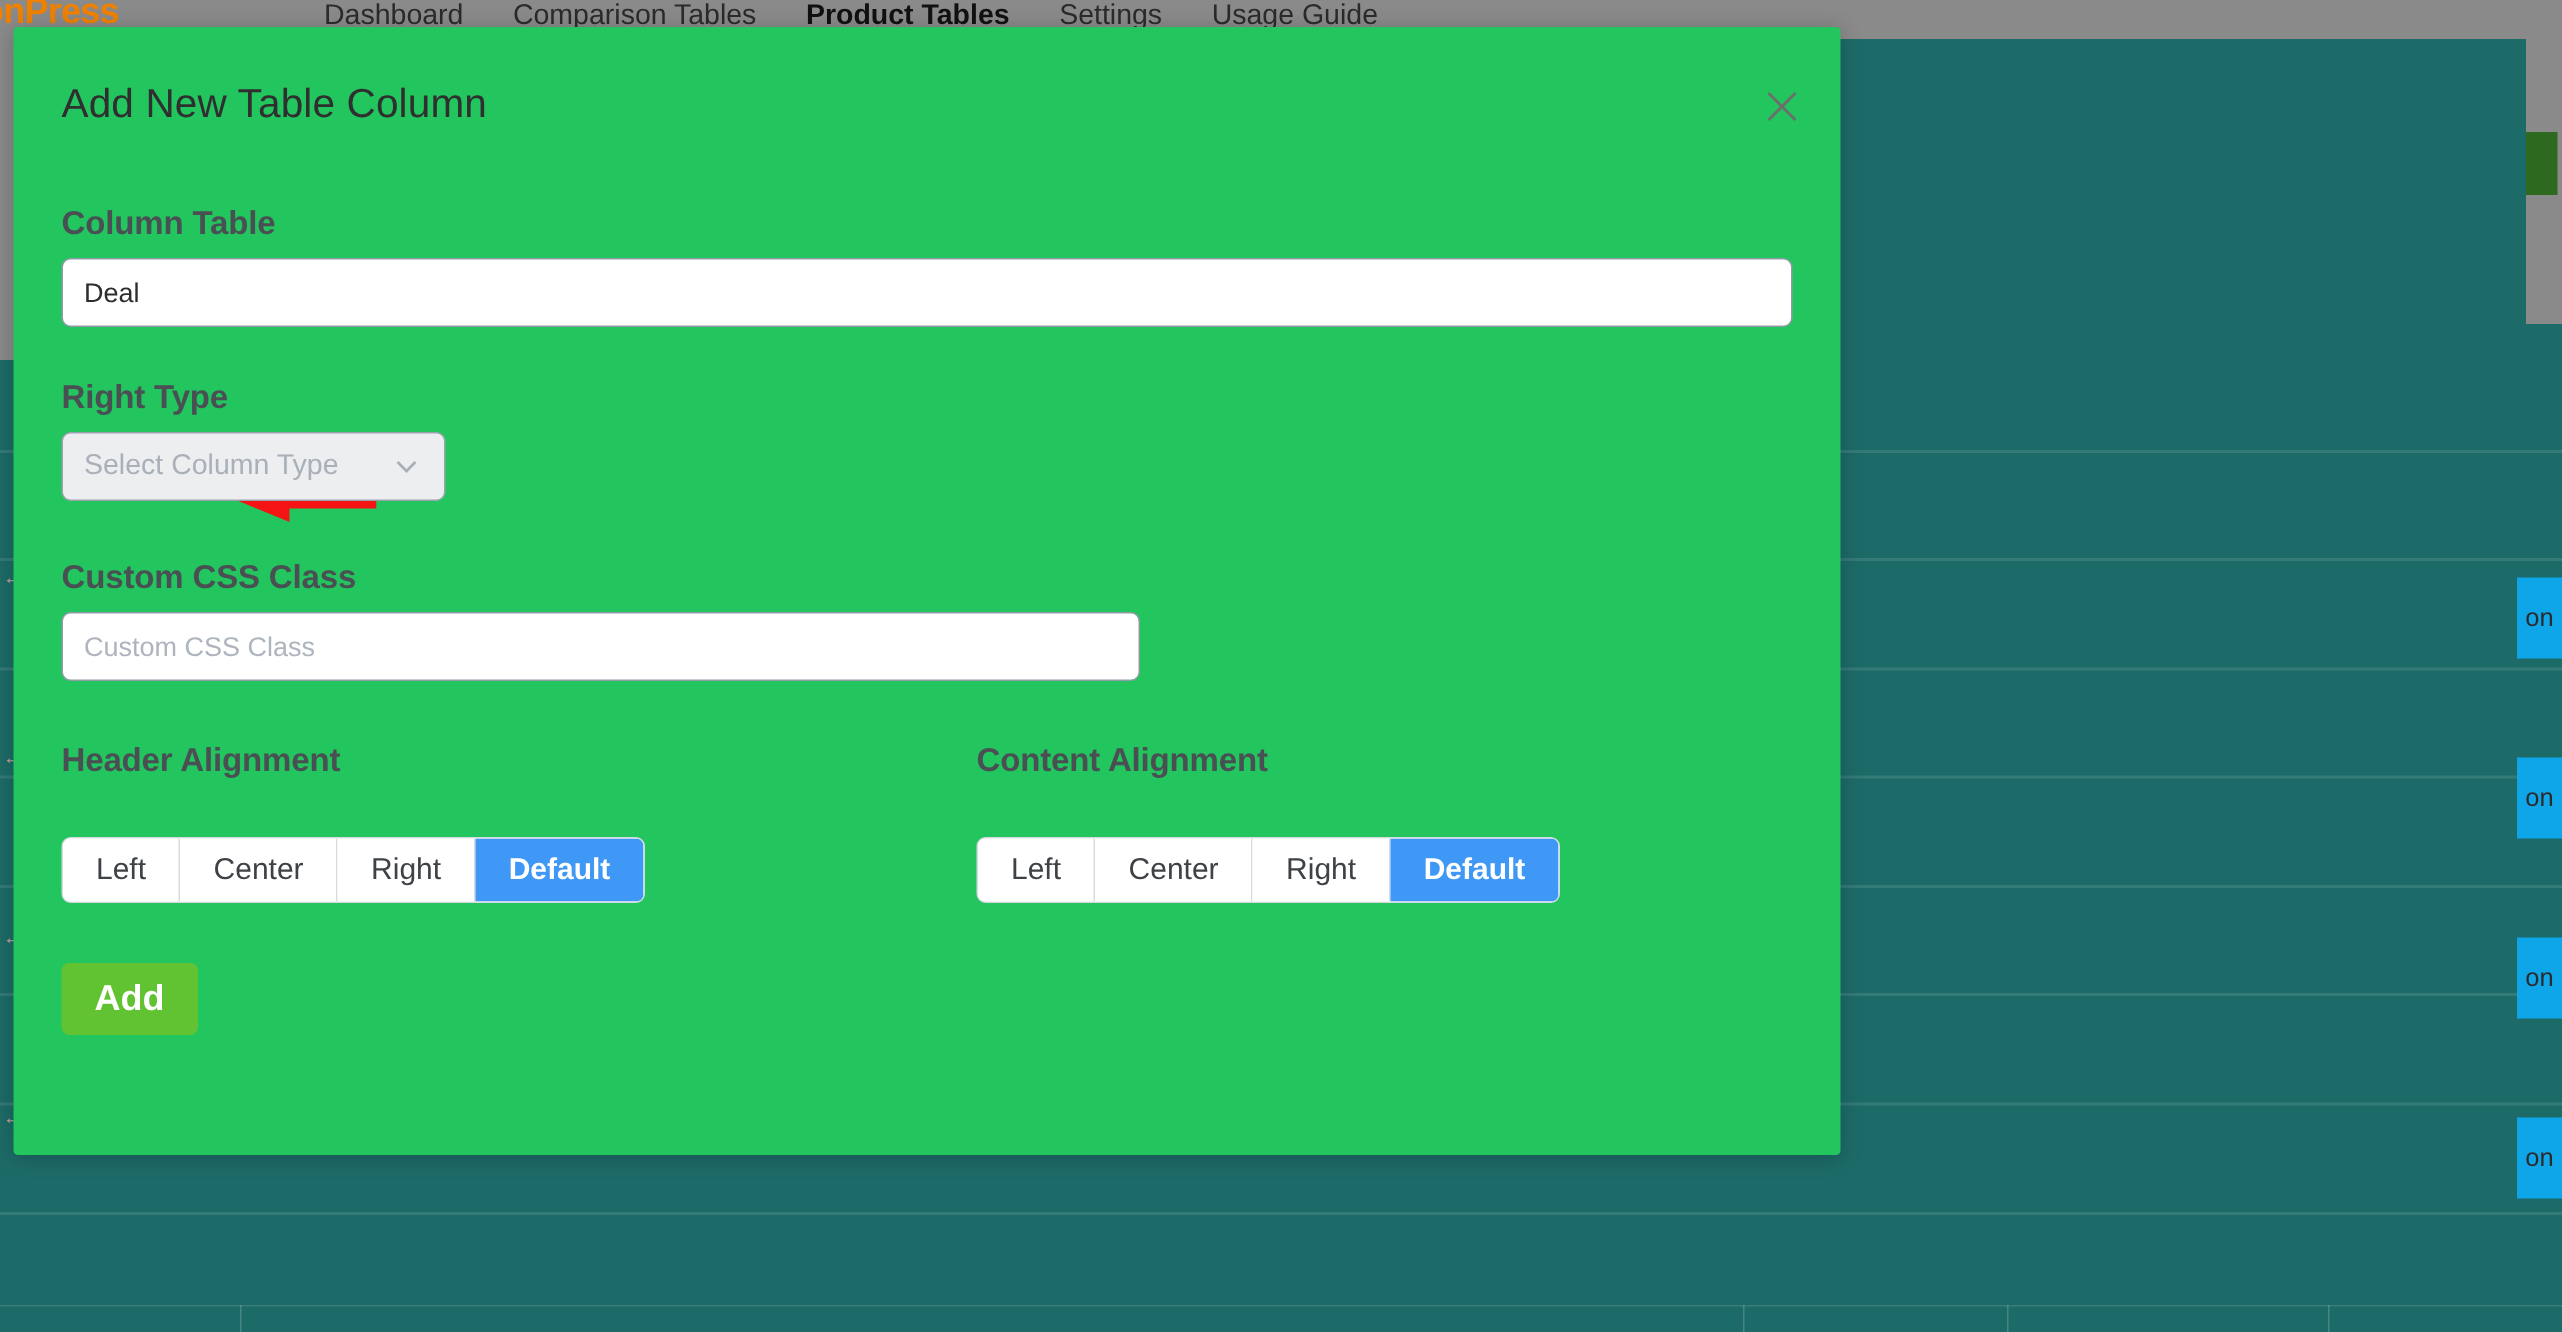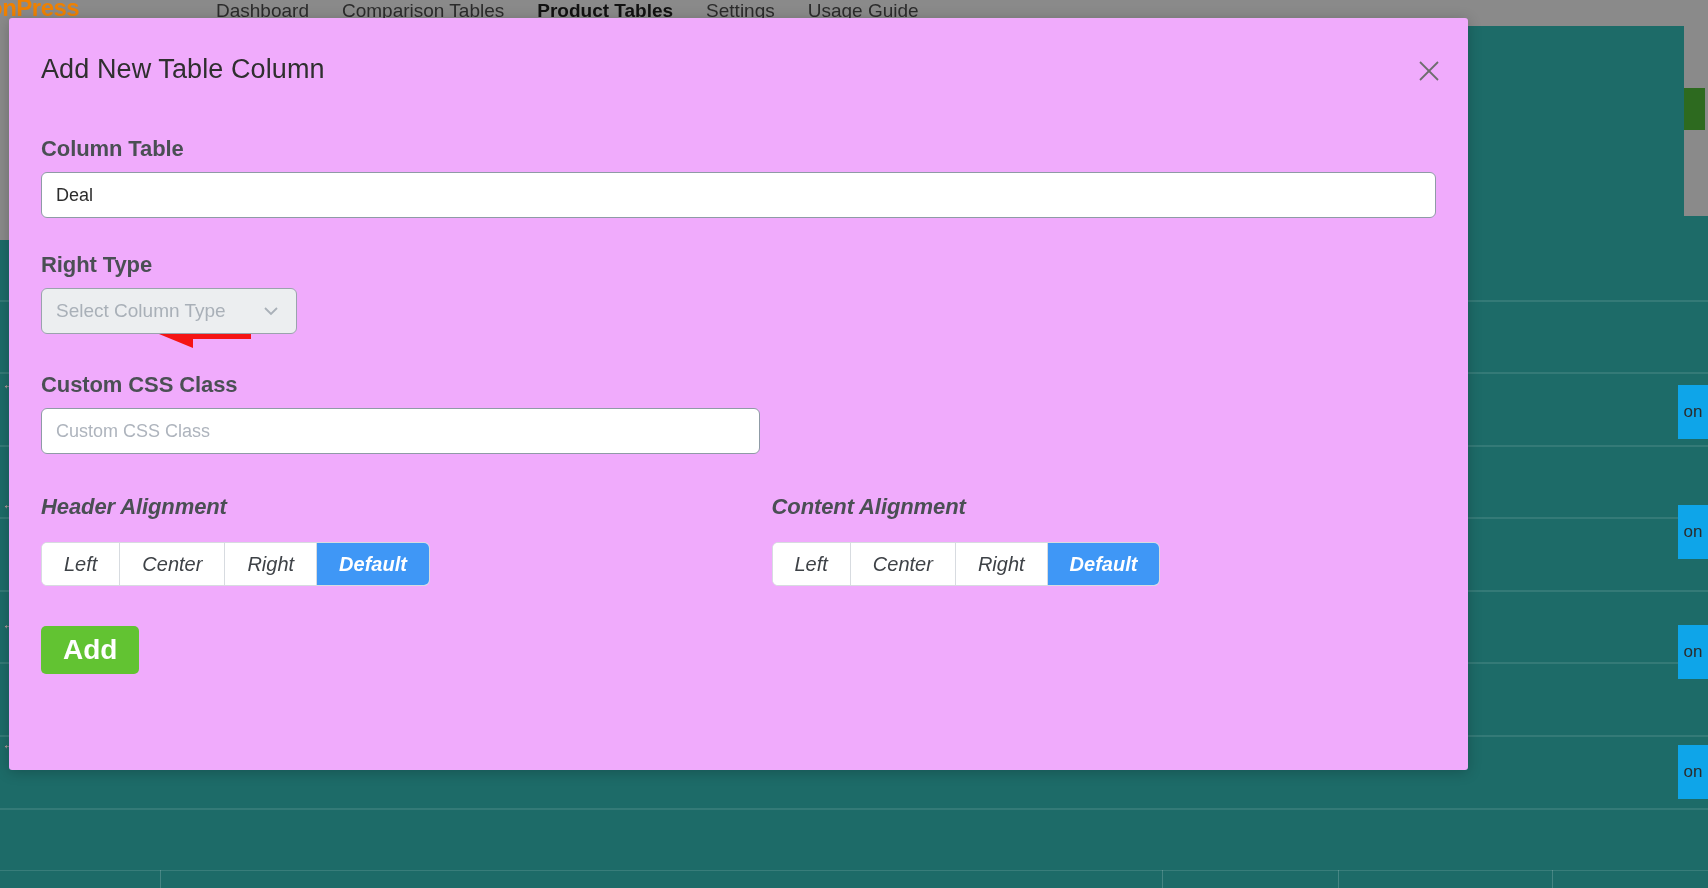--- a/index.html
+++ b/index.html
@@ -121,23 +121,23 @@
     bottom: 0;
     height: 18px;
     border-left: 1px solid rgba(255,255,255,0.18);
   }
 
   
   .modal {
     position: absolute;
     left: 9px;
     top: 18px;
-    width: 1459px;
+    width: 1218px;
     height: 752px;
-    background: #f0abfc;
+    background: #22c55e;
     border-radius: 3px;
     box-shadow: 0 2px 14px rgba(0,0,0,0.22);
     padding: 0;
   }
   .modal-header {
     position: relative;
     height: 96px;
   }
   .modal-title {
     position: absolute;
@@ -219,30 +219,29 @@
     display: flex;
     gap: 46px;
     margin-top: 38px;
   }
   .col { width: 719px; }
 
   .two-col-align {
     display: flex;
     gap: 66px;
     margin-top: 40px;
-    font-style: italic;
   }
 
   .btn-group {
     display: inline-flex;
     border: 1px solid #d7dbe0;
     border-radius: 6px;
     overflow: hidden;
     background: #fff;
-    margin-top: 12px;
+    margin-top: 28px;
   }
   .btn-group .seg {
     padding: 0 22px;
     height: 42px;
     display: flex;
     align-items: center;
     justify-content: center;
     font-size: 20px;
     color: #3e4247;
     background: #fff;
@@ -256,21 +255,21 @@
     color: #ffffff;
     font-weight: 700;
   }
 
   .submit-btn {
     margin-top: 40px;
     background: #62c332;
     color: #ffffff;
     border: none;
     border-radius: 5px;
-    font-size: 28px;
+    font-size: 24px;
     font-weight: 700;
     padding: 0 22px;
     height: 48px;
     cursor: pointer;
     font-family: "Liberation Sans", sans-serif;
   }
 
   
   .annot-arrow {
     position: absolute;

